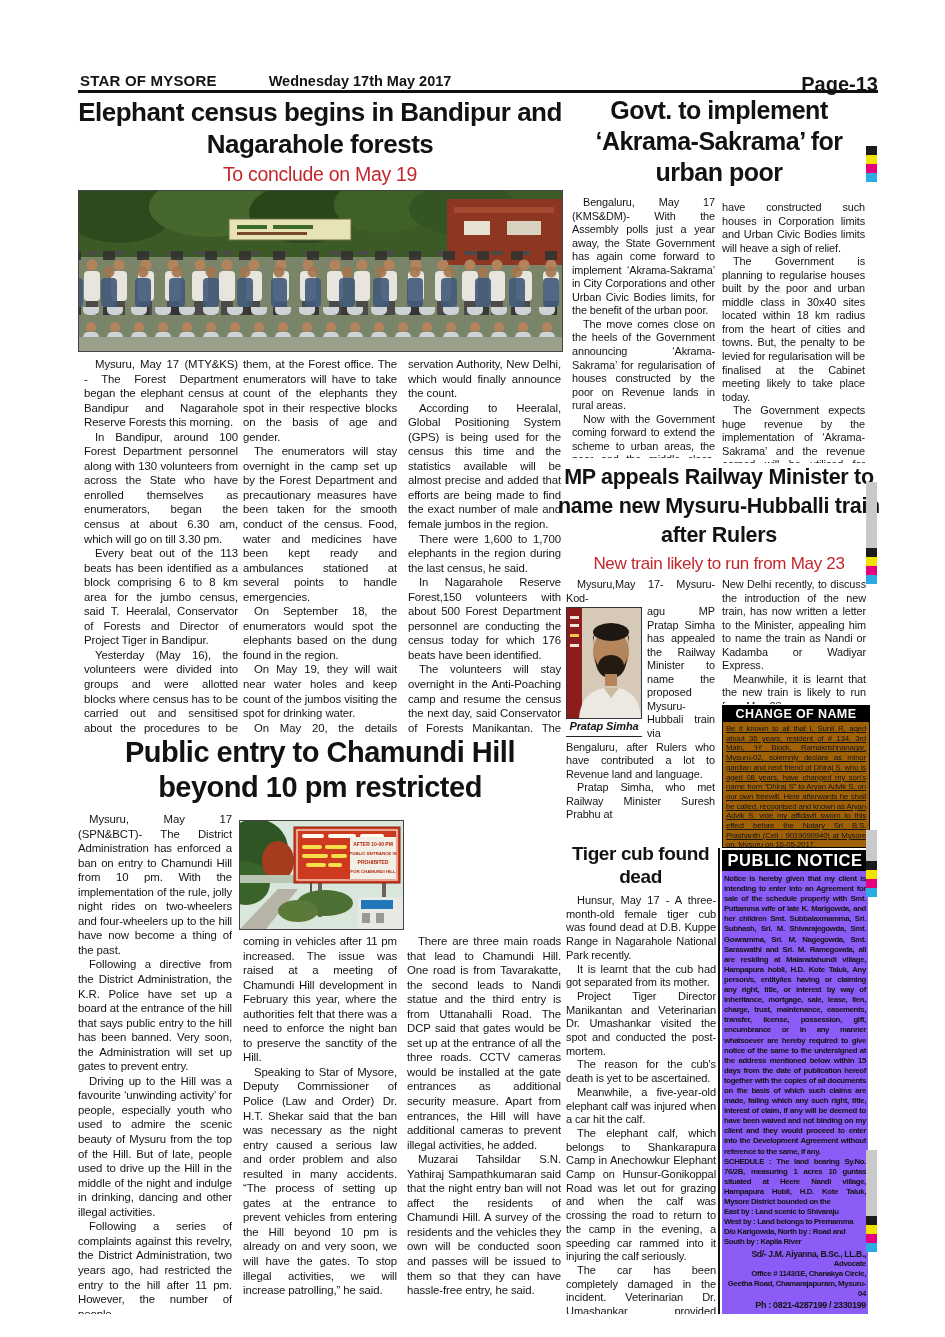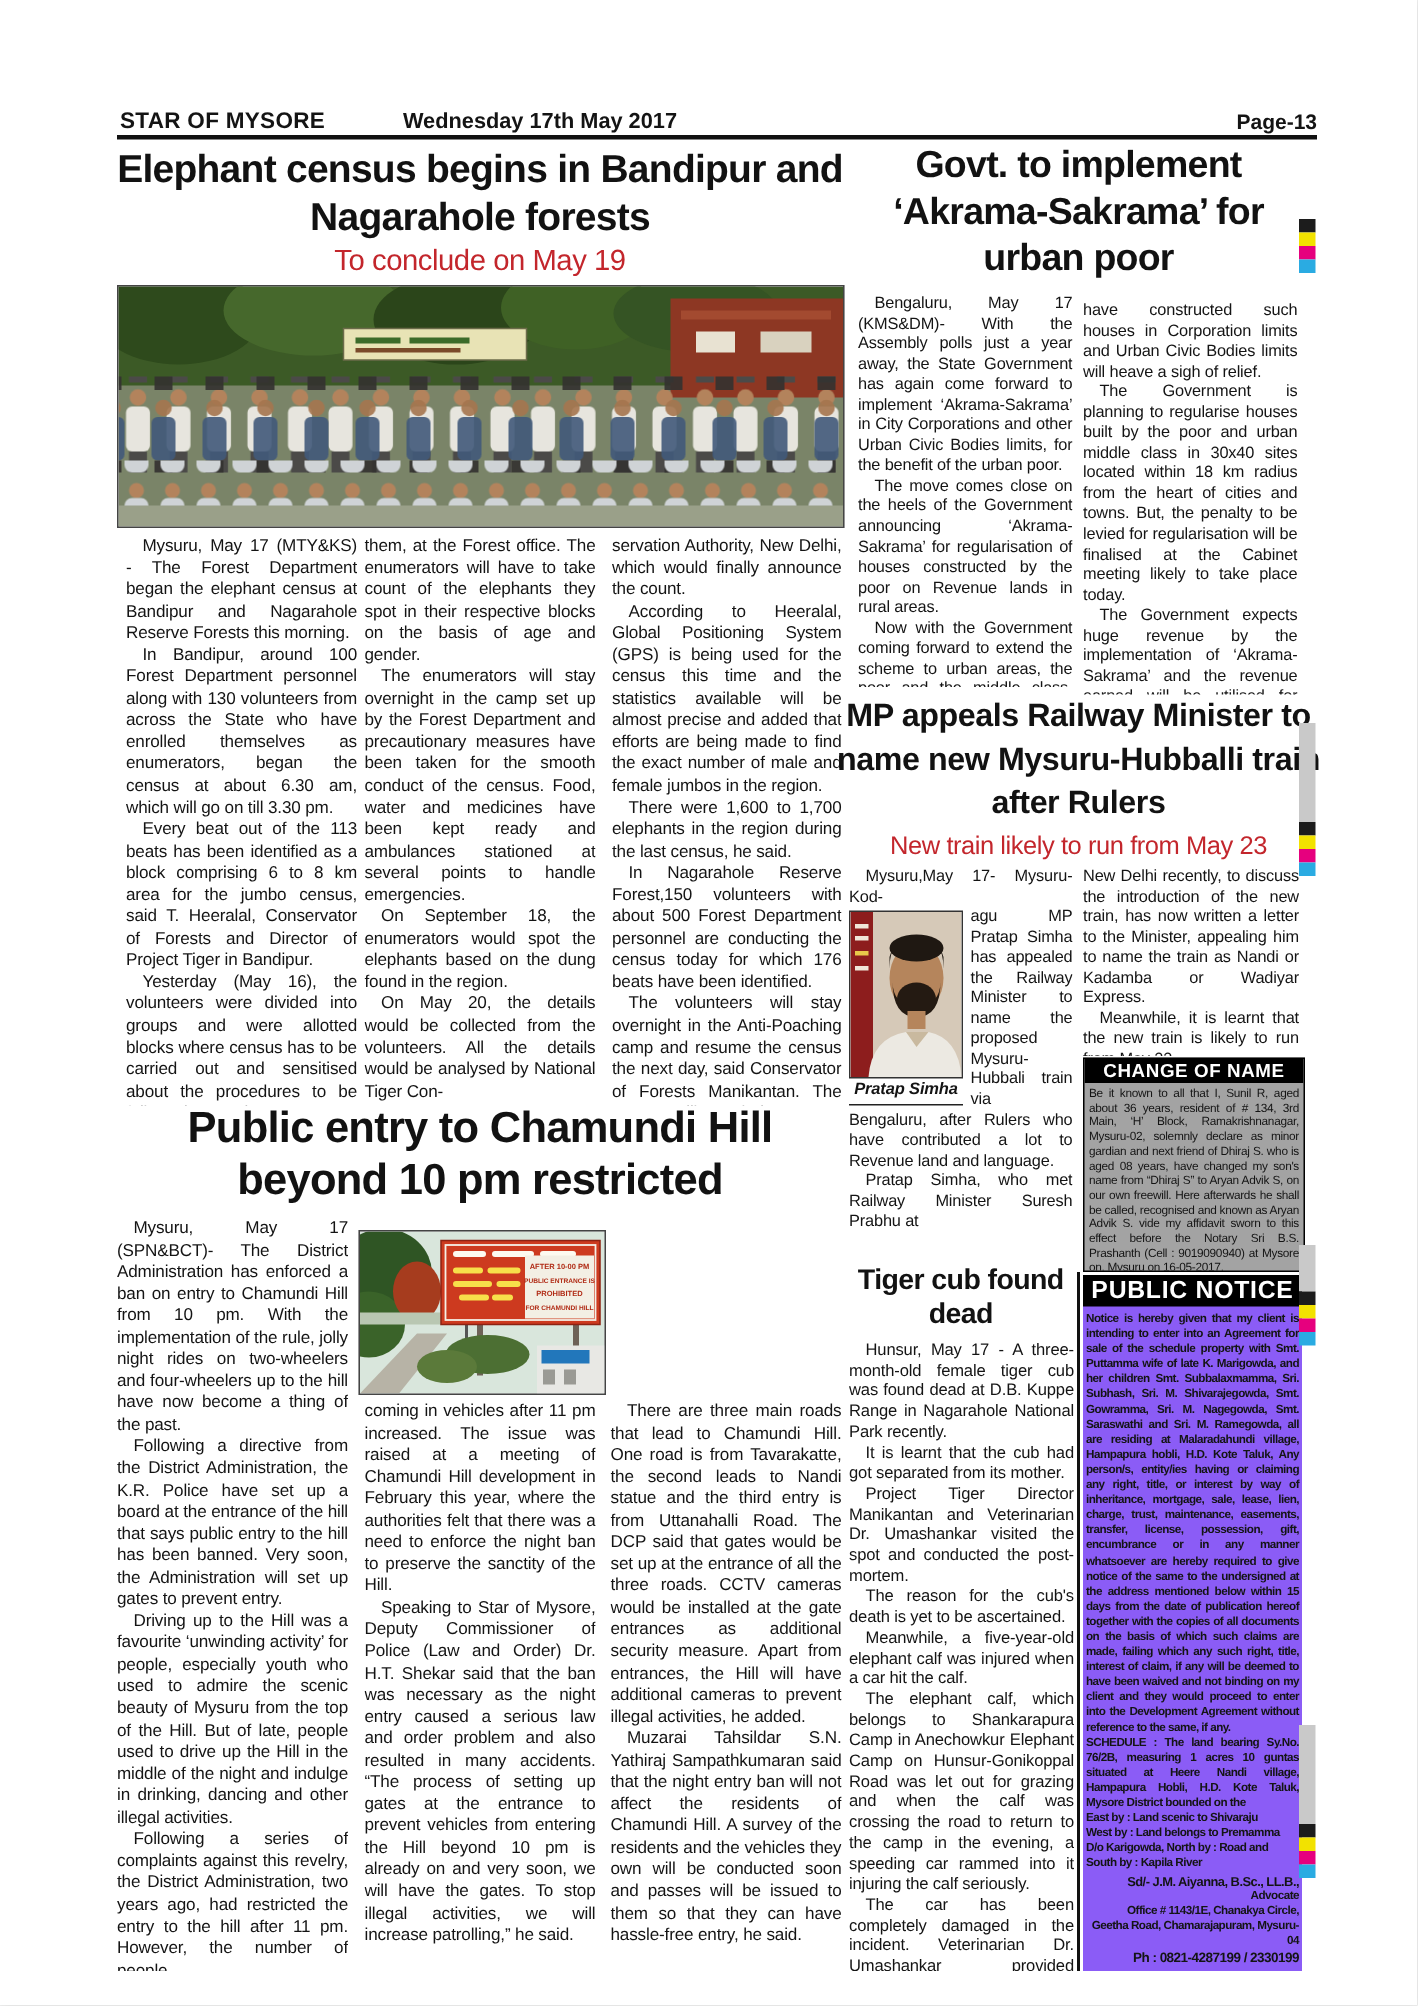--- a/index.html
+++ b/index.html
@@ -3,40 +3,40 @@
 <meta charset="utf-8">
 <style>
   html,body{margin:0;padding:0;background:#e8e8e8;}
   .page{position:relative;width:945px;height:1337px;background:#ffffff;
         font-family:"Liberation Sans",sans-serif;color:#141414;overflow:hidden;
         margin:0 auto;box-shadow:0 0 6px rgba(0,0,0,.25);}
   .abs{position:absolute;}
   
   .mast{font-weight:bold;font-size:15px;letter-spacing:.2px;}
   .mdate{font-weight:bold;font-size:14.5px;text-align:center;}
-  .mpage{font-weight:bold;font-size:14px;text-align:right;}
+  .mpage{font-weight:bold;font-size:20px;text-align:right;}
   .hrule{background:#111;}
   
   .hl{font-weight:bold;text-align:center;color:#121212;letter-spacing:-.5px;}
   .sub{color:#c3262c;text-align:center;letter-spacing:-.3px;}
   
   .col{position:absolute;text-align:justify;overflow:hidden;}
   .col p{margin:0;text-indent:11px;}
   .cont p:first-of-type{text-indent:0;}
   .bt{font-size:11.4px;line-height:14.55px;letter-spacing:-.1px;}
   .btn{font-size:10.9px;line-height:13.55px;letter-spacing:-.1px;}
   .btt{font-size:11.05px;line-height:13.7px;letter-spacing:-.1px;}
   
   .photo{border:1px solid #444;background:#cfcfcf;overflow:hidden;}
   .pratap-float{float:left;width:76px;margin:2px 5px 2px 0;}
   .pratap-float .ph{border:1px solid #333;display:block;}
   .pcap{font-size:11px;font-weight:bold;font-style:italic;text-align:center;
         border-bottom:1.5px solid #222;padding:1px 0 2px;}
   
-  .conbox{border:1.5px solid #000;overflow:hidden;background:#a3a3a3;}
+  .conbox{border:1.5px solid #000;overflow:hidden;background:#a16207;text-decoration:underline;}
   .boxhead{background:#000;color:#fff;font-weight:bold;text-align:center;}
   .conhead{font-size:12.5px;line-height:16px;letter-spacing:.4px;}
   .conbody{padding:2px 3px;font-size:7.9px;line-height:9.7px;text-align:justify;letter-spacing:-.2px;}
   .pnbox{overflow:hidden;background:#8b5cf6;}
   .pnhead{font-size:16.5px;line-height:21px;letter-spacing:.5px;}
   .pnbody{padding:3px 2px;font-size:7.8px;line-height:10.1px;font-weight:bold;
           letter-spacing:-.35px;}
   .pnbody .just{text-align:justify;margin:0;}
   .pnline{margin:0;}
   .pnsig{text-align:right;margin-top:2px;line-height:10px;}
@@ -105,20 +105,21 @@
   <div class="col bt" style="left:84px; top:357px;width:154px;height:380px;">
       <p class="para">Mysuru, May 17 (MTY&amp;KS) - The Forest Department began the elephant census at Bandipur and Nagarahole Reserve Forests this morning.</p>
       <p class="para">In Bandipur, around 100 Forest Department personnel along with 130 volunteers from across the State who have enrolled themselves as enumerators, began the census at about 6.30 am, which will go on till 3.30 pm.</p>
       <p class="para">Every beat out of the 113 beats has been identified as a block comprising 6 to 8 km area for the jumbo census, said T. Heeralal, Conservator of Forests and Director of Project Tiger in Bandipur.</p>
       <p class="para">Yesterday (May 16), the volunteers were divided into groups and were allotted blocks where census has to be carried out and sensitised about the procedures to be followed and necessary suggestions given to</p>
     </div>
   <div class="col bt cont" style="left:243px;top:357px;width:154px;height:380px;">
       <p class="para">them, at the Forest office. The enumerators will have to take count of the elephants they spot in their respective blocks on the basis of age and gender.</p>
       <p class="para">The enumerators will stay overnight in the camp set up by the Forest Department and precautionary measures have been taken for the smooth conduct of the census. Food, water and medicines have been kept ready and ambulances stationed at several points to handle emergencies.</p>
       <p class="para">On September 18, the enumerators would spot the elephants based on the dung found in the region.</p>
+      <p class="para">On May 19, they will wait near water holes and keep count of the jumbos visiting the spot for drinking water.</p>
       <p class="para">On May 20, the details would be collected from the volunteers. All the details would be analysed by National Tiger Con-</p>
     </div>
   <div class="col bt cont" style="left:408px;top:357px;width:153px;height:380px;">
       <p class="para">servation Authority, New Delhi, which would finally announce the count.</p>
       <p class="para">According to Heeralal, Global Positioning System (GPS) is being used for the census this time and the statistics available will be almost precise and added that efforts are being made to find the exact number of male and female jumbos in the region.</p>
       <p class="para">There were 1,600 to 1,700 elephants in the region during the last census, he said.</p>
       <p class="para">In Nagarahole Reserve Forest,150 volunteers with about 500 Forest Department personnel are conducting the census today for which 176 beats have been identified.</p>
       <p class="para">The volunteers will stay overnight in the Anti-Poaching camp and resume the census the next day, said Conservator of Forests Manikantan. The census will conclude on May 19.</p>
     </div>
 

